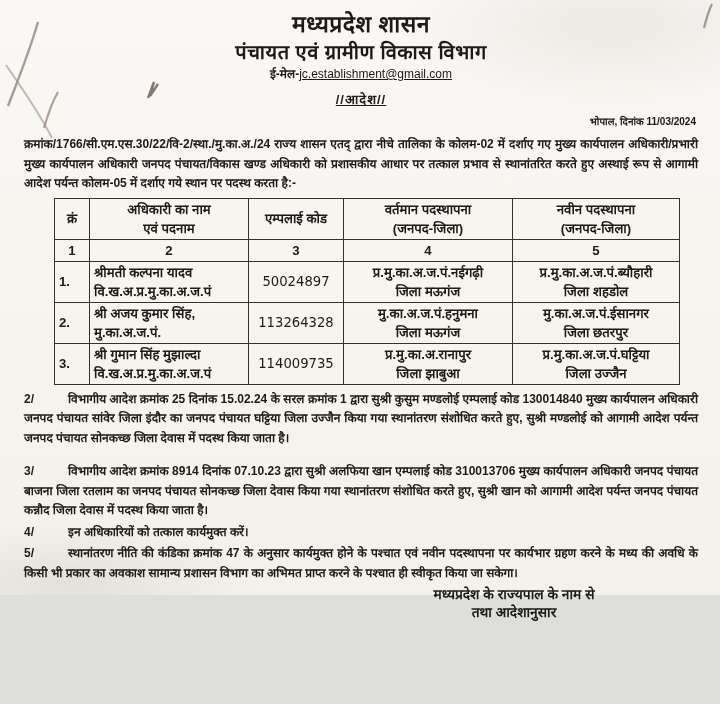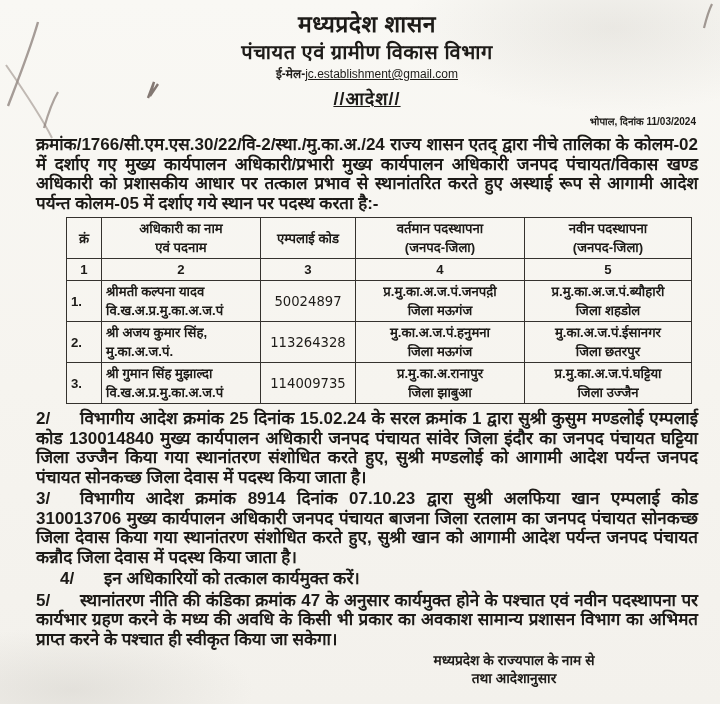--- a/index.html
+++ b/index.html
@@ -2,38 +2,38 @@
 <html lang="hi"><head>
 <meta charset="utf-8">
 <style>
   html,body{margin:0;padding:0;}
   body{
     width:720px;height:704px;overflow:hidden;
     background:#dededa;
     font-family:"Liberation Sans","DejaVu Sans",sans-serif;
   }
   .page{
-    position:relative;width:720px;height:704px;box-sizing:border-box;
+    position:relative;width:720px;height:595px;box-sizing:border-box;
     background:
       radial-gradient(ellipse 300px 120px at 85% 4%, rgba(190,186,178,.25), transparent 70%),
       radial-gradient(ellipse 260px 90px at 10% 98%, rgba(185,182,175,.28), transparent 70%),
       linear-gradient(180deg,#f9f8f4 0%,#f6f4ef 55%,#f3f1ec 100%);
     color:#1d1b18;
-    padding:10px 22px 0 36px;
+    padding:10px 22px 0 24px;
   }
   .center{text-align:center;}
   .h1{font-size:23px;font-weight:700;line-height:28px;letter-spacing:.5px;}
   .h2{font-size:20px;font-weight:700;line-height:28px;letter-spacing:.5px;}
   .sub{font-size:13.5px;font-weight:700;line-height:17px;}
   .email-line{font-size:12px;font-weight:700;line-height:17px;}
   .email-addr{font-weight:400;text-decoration:underline;}
-  .order-head{margin-top:7px;font-size:18px;font-weight:700;line-height:19px;}
+  .order-head{margin-top:7px;font-size:13px;font-weight:700;line-height:19px;}
   .order-head span{text-decoration:underline;letter-spacing:1px;}
   .dateline{margin-top:4px;text-align:right;font-size:10px;font-weight:700;line-height:18px;padding-right:2px;}
-  .para{font-size:17px;font-weight:700;line-height:19.5px;text-align:justify;margin:0;}
+  .para{font-size:12px;font-weight:700;line-height:19.5px;text-align:justify;margin:0;}
   .intro{margin-top:4px;}
   .pnum{display:inline-block;width:44px;font-weight:700;}
   table.transfer{
     border-collapse:collapse;margin:4px 0 0 30px;width:592px;table-layout:fixed;
   }
   table.transfer th,table.transfer td{
     border:1.6px solid #35322e;padding:1px 4px;font-size:13.2px;line-height:19px;
     vertical-align:middle;overflow:hidden;
   }
   th.col-sn{width:26px;margin-top:7px;}
@@ -110,21 +110,21 @@
     </tr>
 
     <tr>
       <td class="sn">1.</td>
       <td class="name">
         <div>श्रीमती कल्पना यादव</div>
         <div>वि.ख.अ.प्र.मु.का.अ.ज.पं</div>
       </td>
       <td class="code">50024897</td>
       <td class="mid">
-        <div>प्र.मु.का.अ.ज.पं.जनपद़ी</div>
+        <div>प्र.मु.का.अ.ज.पं.नईगढ़ी</div>
         <div>जिला मऊगंज</div>
       </td>
       <td class="mid">
         <div>प्र.मु.का.अ.ज.पं.ब्यौहारी</div>
         <div>जिला शहडोल</div>
       </td>
     </tr>
 
     <tr>
       <td class="sn">2.</td>
@@ -158,24 +158,24 @@
         <div>प्र.मु.का.अ.ज.पं.घट्टिया</div>
         <div>जिला उज्जैन</div>
       </td>
     </tr>
   </tbody>
     </table>
 
   <p class="para" style="margin-top:5px;">
     <span class="pnum">2/</span><span>विभागीय आदेश क्रमांक 25 दिनांक 15.02.24 के सरल क्रमांक 1 द्वारा सुश्री कुसुम मण्डलोई एम्पलाई कोड 130014840 मुख्य कार्यपालन अधिकारी जनपद पंचायत सांवेर जिला इंदौर का जनपद पंचायत घट्टिया जिला उज्जैन किया गया स्थानांतरण संशोधित करते हुए, सुश्री मण्डलोई को आगामी आदेश पर्यन्त जनपद पंचायत सोनकच्छ जिला देवास में पदस्थ किया जाता है।</span>
   </p>
-  <p class="para" style="margin-top:2px;">
+  <p class="para" style="margin-top:14px;">
     <span class="pnum">3/</span><span>विभागीय आदेश क्रमांक 8914 दिनांक 07.10.23 द्वारा सुश्री अलफिया खान एम्पलाई कोड 310013706 मुख्य कार्यपालन अधिकारी जनपद पंचायत बाजना जिला रतलाम का जनपद पंचायत सोनकच्छ जिला देवास किया गया स्थानांतरण संशोधित करते हुए, सुश्री खान को आगामी आदेश पर्यन्त जनपद पंचायत  कन्नौद जिला देवास में पदस्थ किया जाता है।</span>
   </p>
-  <p class="para" style="margin-top:2px;margin-left:24px;">
+  <p class="para" style="margin-top:2px;">
     <span class="pnum">4/</span><span>इन अधिकारियों को तत्काल कार्यमुक्त करें।</span>
   </p>
   <p class="para" style="margin-top:2px;">
     <span class="pnum">5/</span><span>स्थानांतरण नीति की कंडिका क्रमांक 47 के अनुसार कार्यमुक्त होने के पश्चात एवं नवीन पदस्थापना पर कार्यभार ग्रहण करने के मध्य की अवधि के किसी भी प्रकार का अवकाश सामान्य प्रशासन विभाग का अभिमत प्राप्त करने के पश्चात ही स्वीकृत किया जा सकेगा।</span>
   </p>
 
   <div class="sig">
     <div>मध्यप्रदेश के राज्यपाल के नाम से</div>
     <div>तथा आदेशानुसार</div>
   </div>

